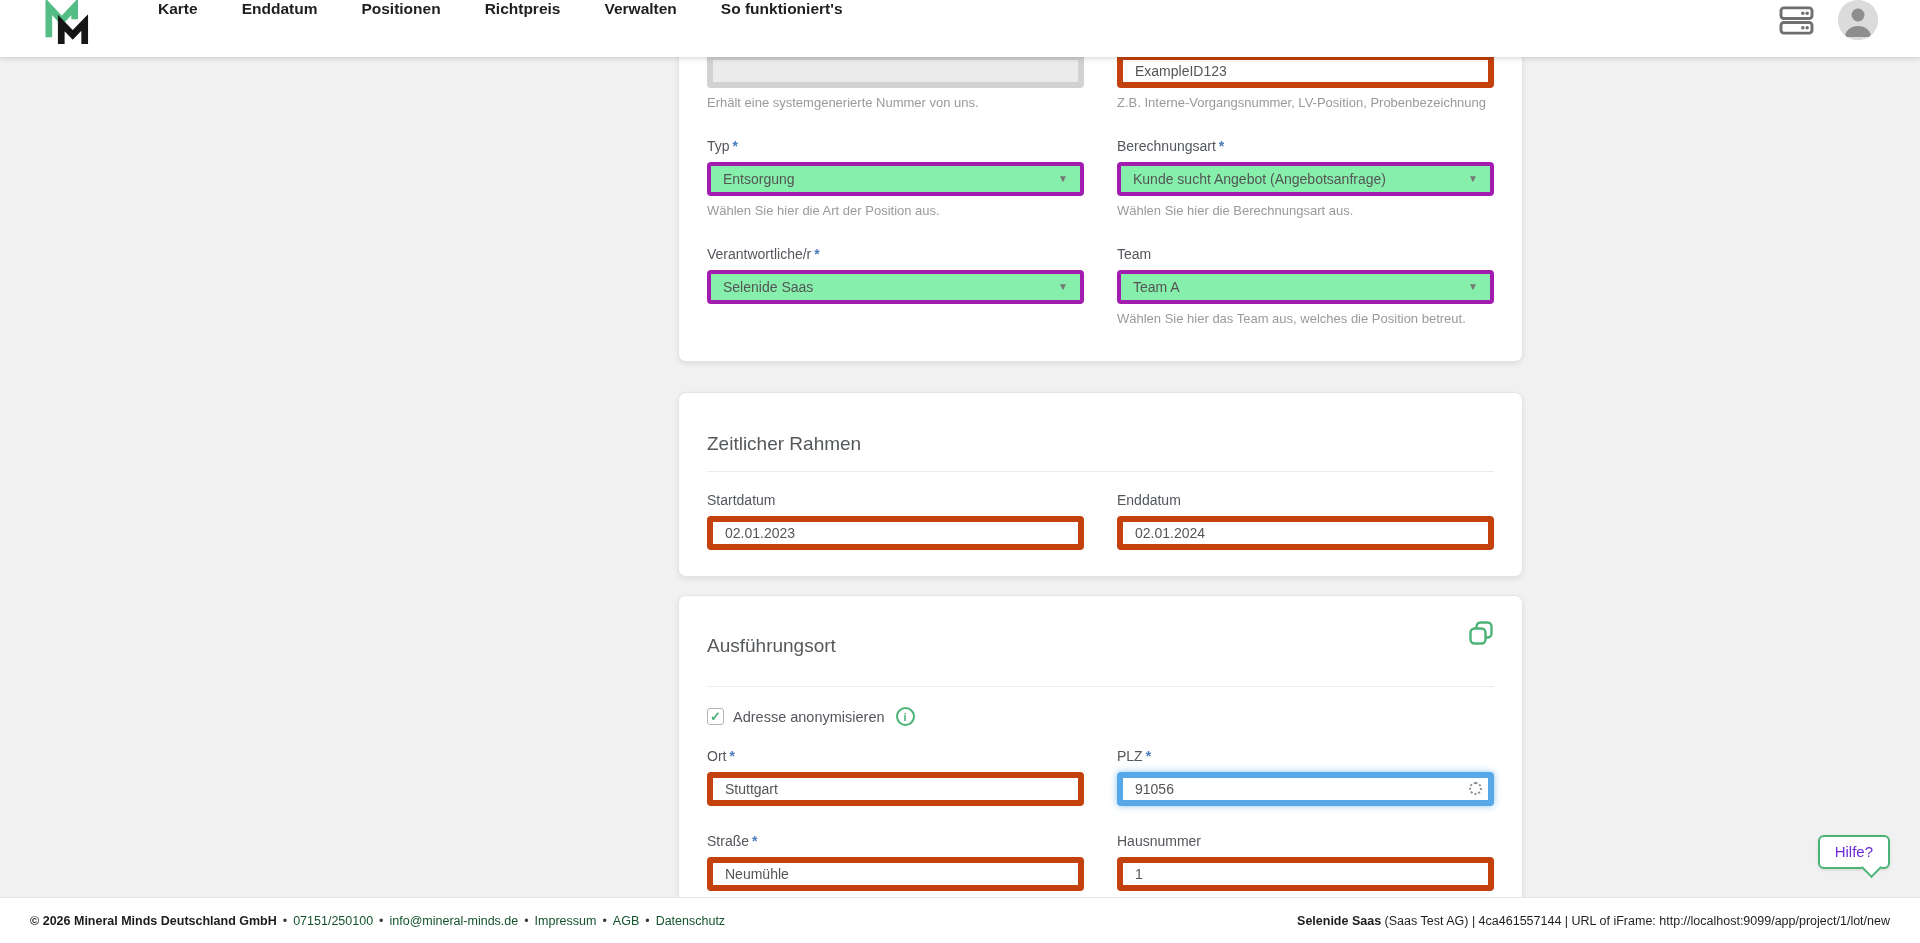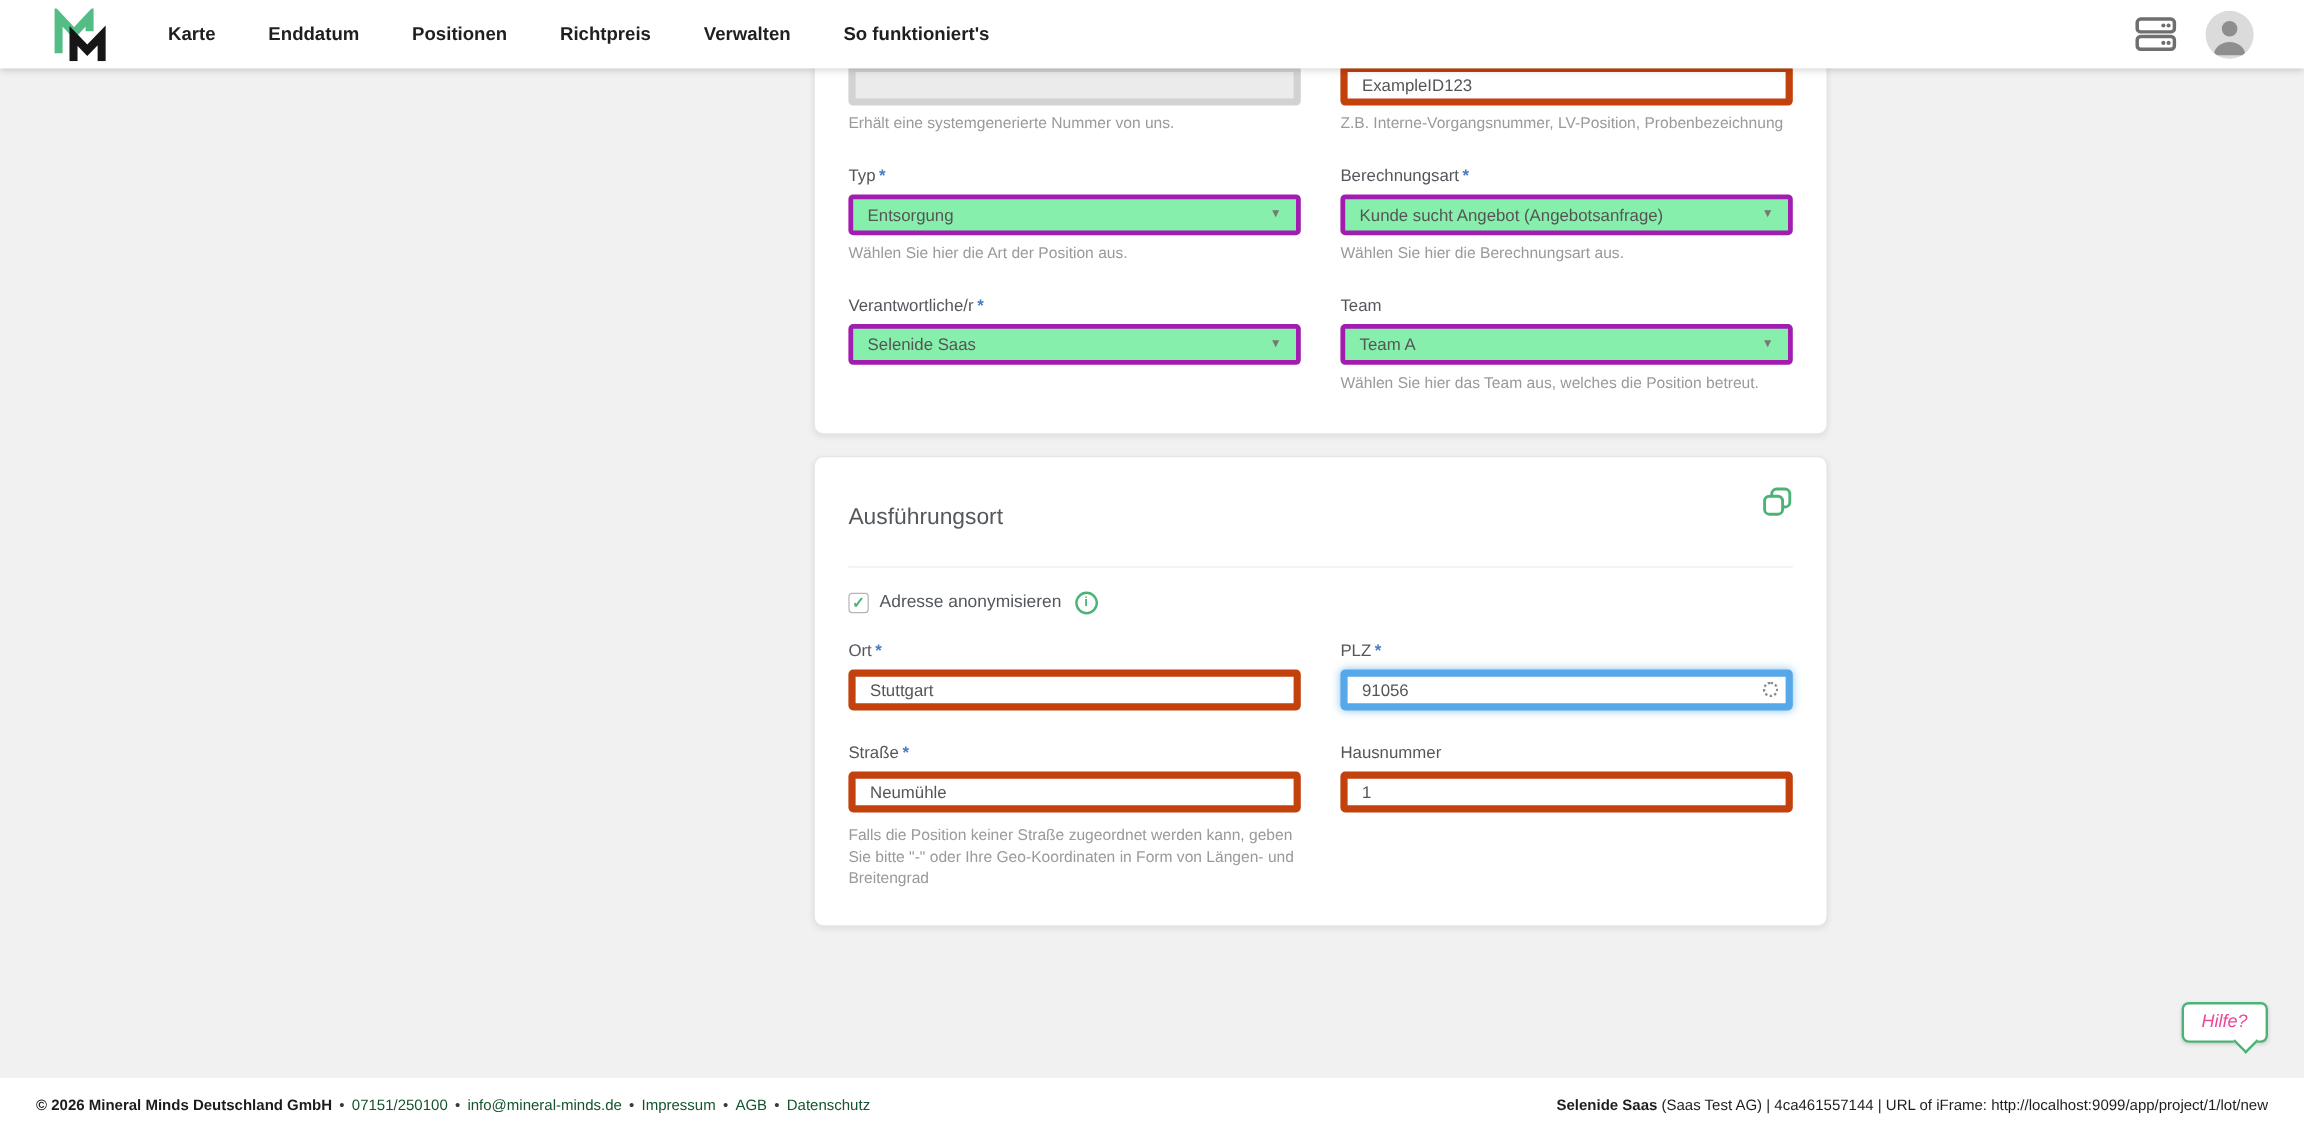--- a/index.html
+++ b/index.html
@@ -10,21 +10,21 @@
     background:#f1f1f2;
     font-family:"Liberation Sans", sans-serif;
     color:#55595c;
   }
 
   
   .navbar {
     position:fixed; top:0; left:0; right:0; height:57px;
     background:#fff; z-index:40;
     box-shadow:0 1px 6px rgba(0,0,0,.18);
-    display:flex; align-items:center; padding:0 28px;
+    display:flex; align-items:flex-start; padding:0 28px;gap:18px;
   }
   .logo { width:52px; height:44px; margin-left:14px; display:flex; align-items:center; cursor:pointer; }
   .nav-links { display:flex; gap:44px; margin-left:46px; }
   .nav-link {
     font-size:15.5px; font-weight:600; color:#1f1f1f; cursor:pointer;
     text-decoration:none; white-space:nowrap;
   }
   .nav-right { margin-left:auto; display:flex; align-items:center; gap:24px; padding-right:14px; }
   .server-icon { cursor:pointer; display:flex; }
   .avatar {
@@ -88,23 +88,22 @@
   .info-icon {
     width:19px; height:19px; border:2px solid #4cb377; border-radius:50%;
     display:inline-flex; align-items:center; justify-content:center;
     color:#4cb377; font-size:11px; font-weight:700; cursor:pointer; margin-left:2px;
   }
 
   
   .help-bubble {
     position:fixed; right:30px; bottom:74px; z-index:46;
     background:#fff; border:2px solid #4cb377; border-radius:6px;
-    padding:6px 15px 7px; font-size:15px; color:#ec4899; cursor:pointer;
+    padding:6px 15px 7px; font-size:15px; color:#6d28d9; cursor:pointer;
     box-shadow:0 1px 3px rgba(0,0,0,.12);
-    font-style:italic;
   }
   .help-bubble::after {
     content:""; position:absolute; right:9px; bottom:-8px; width:13px; height:13px;
     background:#fff; border-right:2px solid #4cb377; border-bottom:2px solid #4cb377;
     transform:rotate(45deg);
   }
 
   
   .footer {
     position:fixed; left:0; right:0; bottom:0; height:46px; z-index:45;
@@ -211,20 +210,38 @@
         </label>
         <div class="select">
           <span>Team A</span>
           <span class="caret">▼</span>
         </div>
         <div class="helper">Wählen Sie hier das Team aus, welches die Position betreut.</div>
       </div>
     </div>
   </section>
 
+  <section class="card card-timeframe">
+    <h2 class="card-title">Zeitlicher Rahmen</h2>
+    <hr class="card-hr">
+    <div class="grid2">
+      <div class="fgroup tight">
+        <label class="flabel">
+          <span>Startdatum</span>
+        </label>
+        <input class="tinput" value="02.01.2023" style="">
+      </div>
+      <div class="fgroup tight">
+        <label class="flabel">
+          <span>Enddatum</span>
+        </label>
+        <input class="tinput" value="02.01.2024" style="">
+      </div>
+    </div>
+  </section>
 
   <section class="card card-location">
     <div class="title-row">
       <h2 class="card-title">Ausführungsort</h2>
       <span style="cursor:pointer;">
         <svg width="26" height="26" viewBox="0 0 26 26">
           <rect x="8.5" y="2.5" width="15" height="15" rx="4" fill="none" stroke="#4cb377" stroke-width="2.4"></rect>
           <rect x="2.5" y="8.5" width="15" height="15" rx="4" fill="#fff" stroke="#4cb377" stroke-width="2.4"></rect>
         </svg>
       </span>

